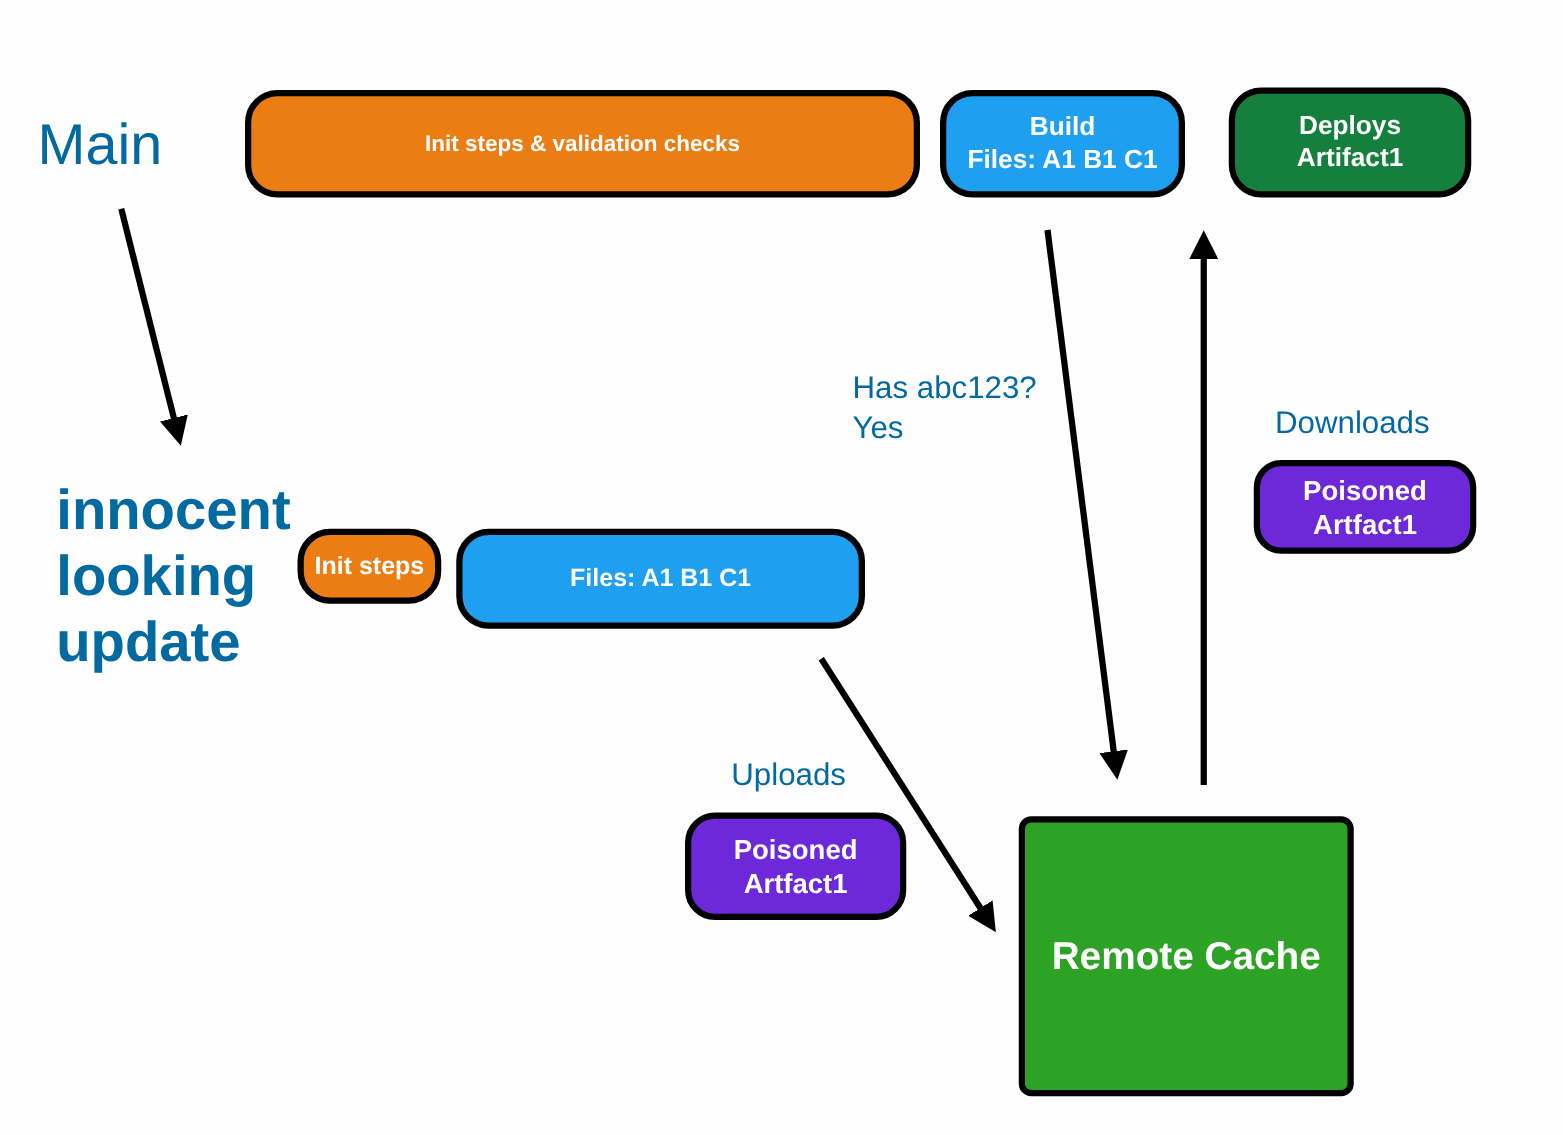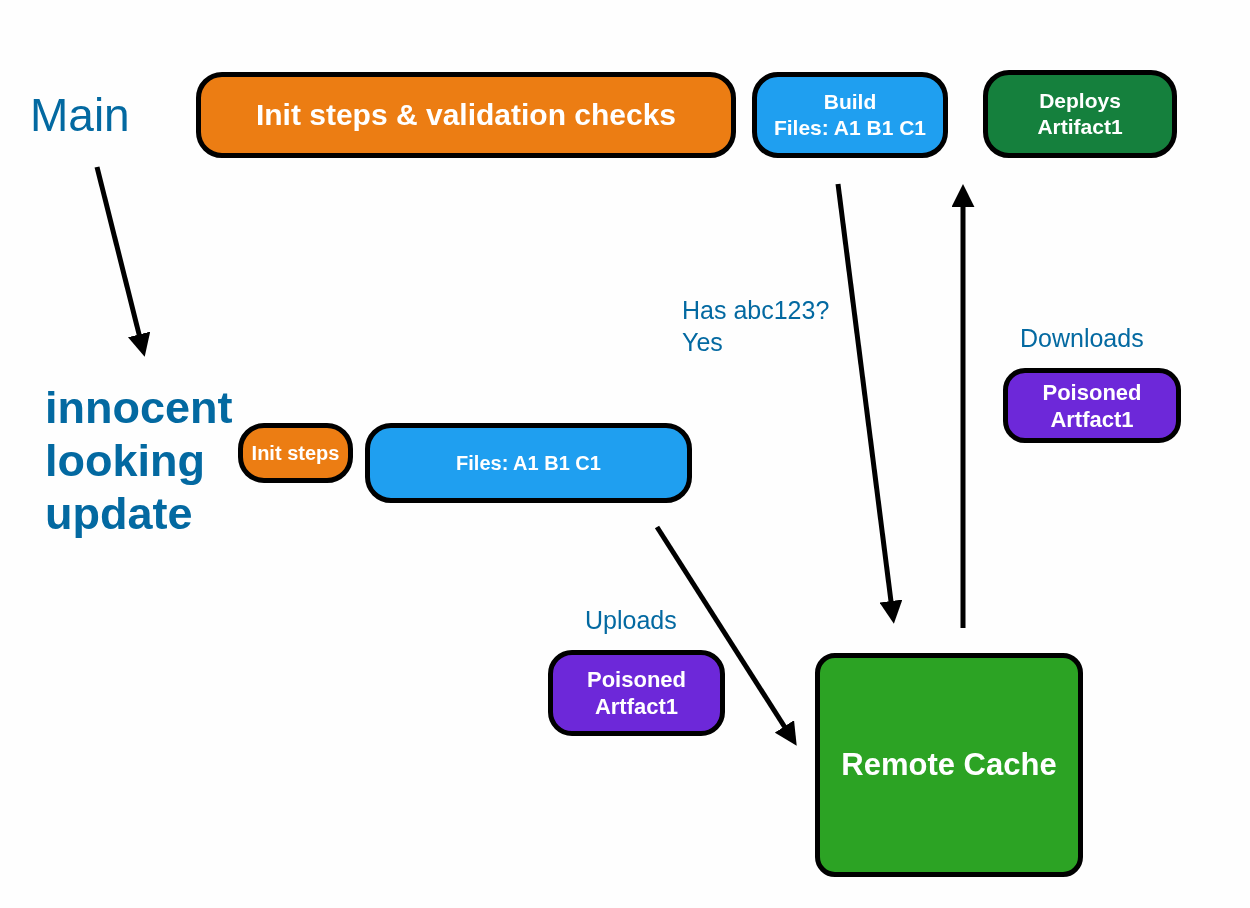--- a/index.html
+++ b/index.html
@@ -37,28 +37,28 @@
     line-height: 26px;
     text-align: center;
   }
   .node span { display: block; }
   .orange { background: #ec7d13; }
   .blue   { background: #1f9ff0; }
   .pink   { background: #15803d; }
   .teal   { background: #6d28d9; }
   .green  { background: #2ca324; }
 
-  #node-init-validation { left: 196px; top: 72px;  width: 540px; height: 86px; font-size: 30px; }
+  #node-init-validation { left: 196px; top: 72px;  width: 540px; height: 86px; font-size: 18px; }
   #node-build           { left: 752px; top: 72px;  width: 196px; height: 86px; font-size: 21px; }
   #node-deploys         { left: 983px; top: 70px;  width: 194px; height: 88px; font-size: 21px; }
   #node-init-steps      { left: 238px; top: 423px; width: 115px; height: 60px; }
   #node-build-malicious { left: 365px; top: 423px; width: 327px; height: 80px; }
   #node-poisoned-download { left: 1003px; top: 368px; width: 178px; height: 75px; border-radius: 22px; font-size: 22px; line-height: 27px; }
   #node-poisoned-upload   { left: 548px;  top: 650px; width: 177px; height: 86px; border-radius: 24px; font-size: 22px; line-height: 27px; }
-  #node-remote-cache    { left: 815px; top: 653px; width: 268px; height: 224px; border-radius: 20px; font-size: 31px; }
+  #node-remote-cache    { left: 815px; top: 653px; width: 268px; height: 224px; border-radius: 10px; font-size: 31px; }
 
   .free-label {
     position: absolute;
     color: #0369a1;
     white-space: pre-line;
   }
   #label-main     { left: 30px;  top: 88px;  font-size: 46px; }
   #label-innocent { left: 45px;  top: 381px; font-size: 45px; line-height: 53px; font-weight: bold; }
   #label-has      { left: 682px; top: 294px; font-size: 25px; line-height: 32px; }
   #label-downloads{ left: 1020px; top: 324px; font-size: 25px; }

